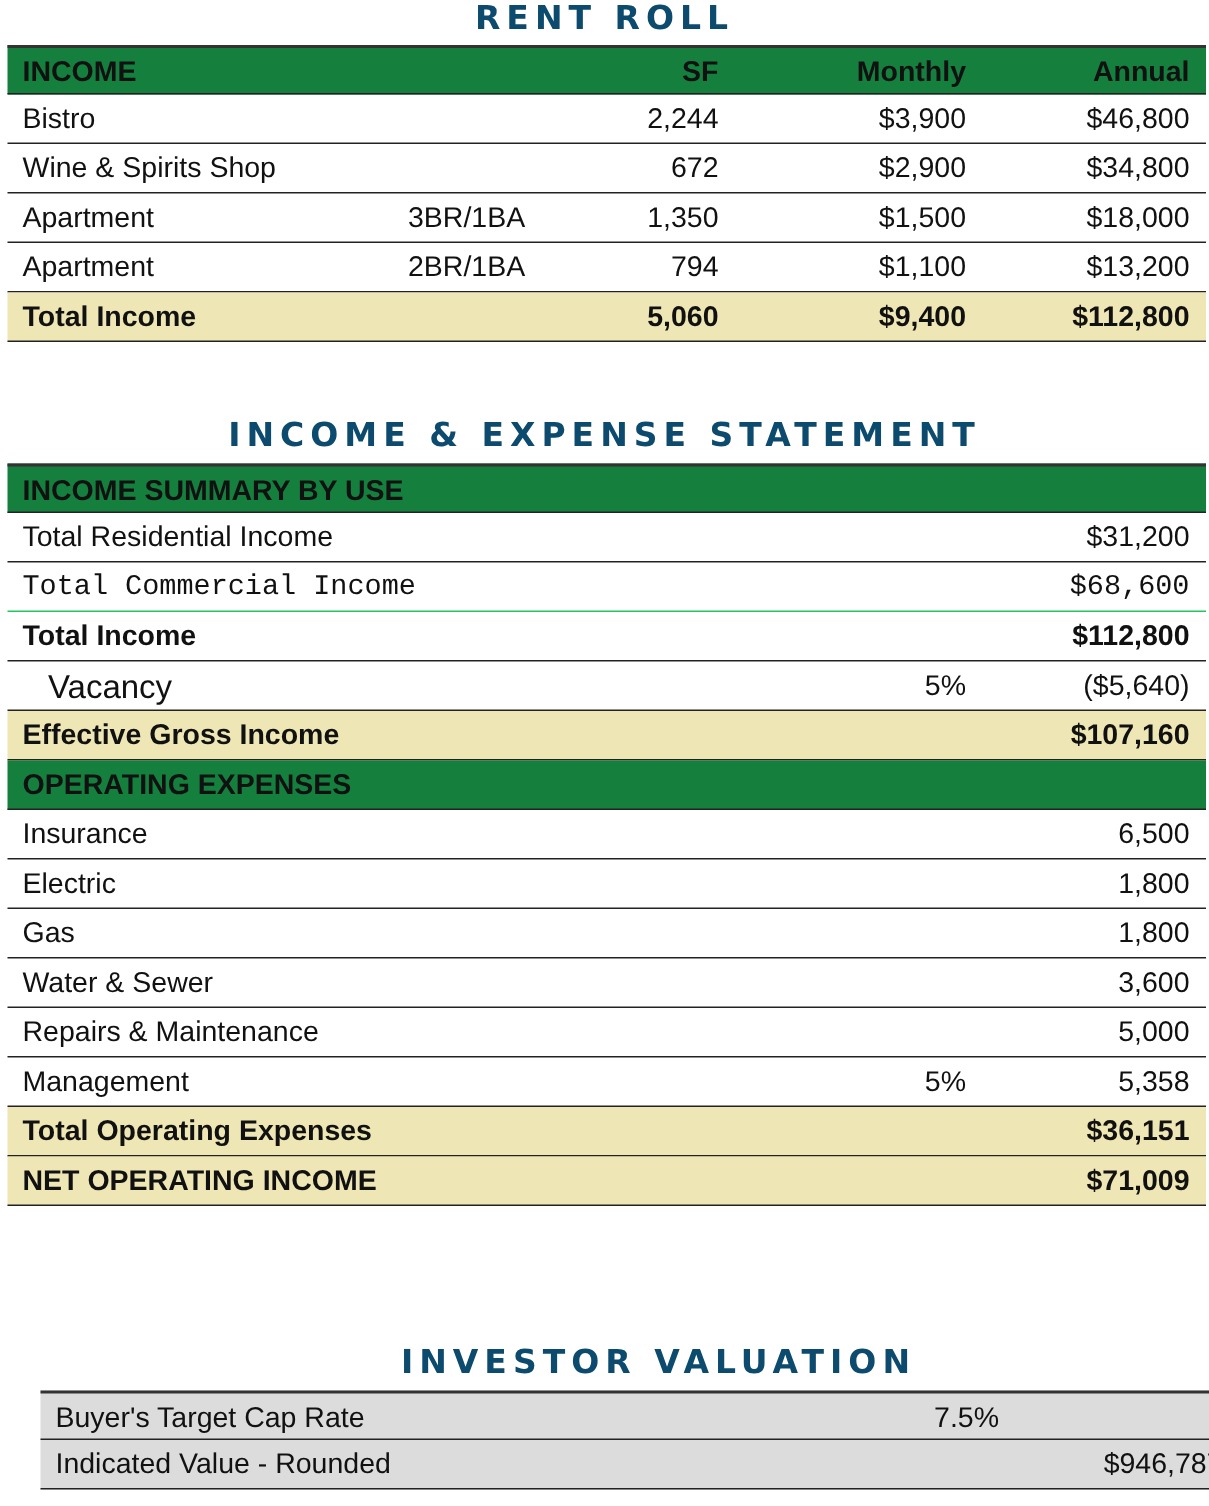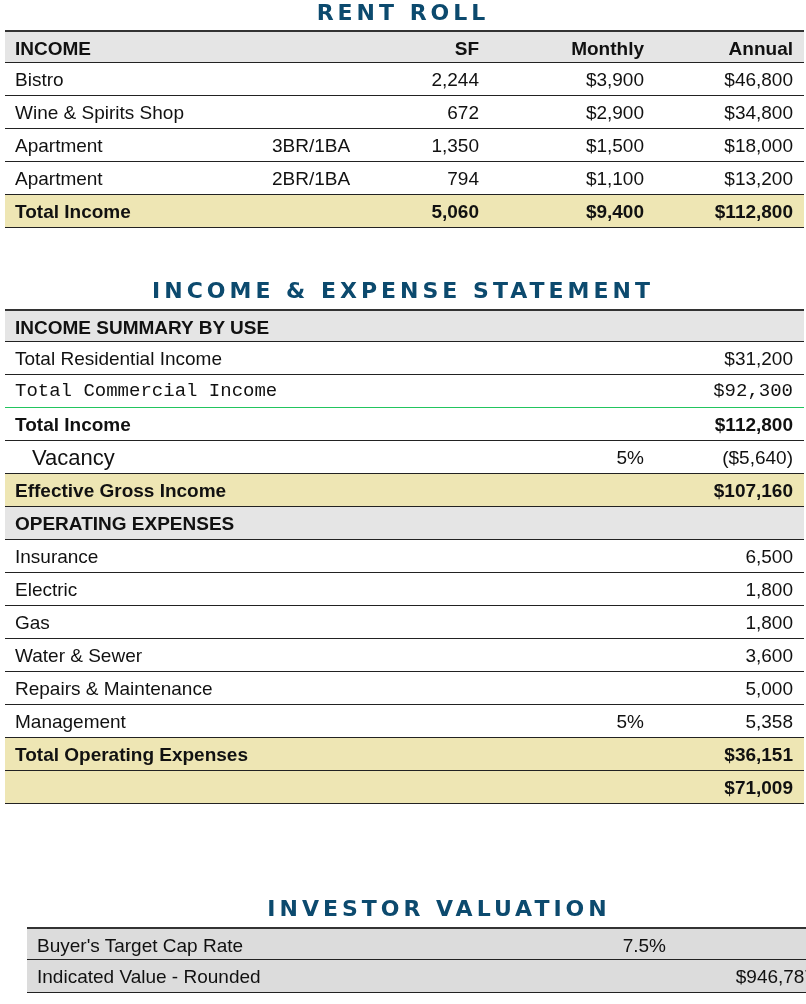--- a/index.html
+++ b/index.html
@@ -15,21 +15,21 @@
     position: relative; height: 33px; border-bottom: 1.5px solid #222;
     font-size: 19px; line-height: 33px; box-sizing: border-box;
   }
   .row .c { position: absolute; top: 0; height: 100%; white-space: nowrap; }
   .c1 { left: 10px; }
   .c2 { left: 267px; }
   .c3 { right: 325px; text-align: right; }
   .c4 { right: 160px; text-align: right; }
   .c5 { right: 11px; text-align: right; }
   .indent { left: 27px; }
-  .hdr { background: #e5e5e5; font-weight: bold; color: #111; }
+  .hdr { background: #15803d; font-weight: bold; color: #111; }
   .hdr-top { border-top: 2px solid #333; }
   .tot { background: #eee6b4; font-weight: bold; }
   .gray { background: #dcdcdc; }
   .thick { border-bottom: 1px solid #22c55e; font-family: Liberation Mono, monospace; }
   .bold { font-weight: bold; }
 </style>
 </head>
 <body>
 
 <div class="section-title" style="top:0px;">RENT ROLL</div>
@@ -80,21 +80,21 @@
 <div class="tbl" style="top:309px;">
   <div class="row hdr hdr-top">
     <span class="c c1">INCOME SUMMARY BY USE</span>
   </div>
   <div class="row">
     <span class="c c1">Total Residential Income</span>
     <span class="c c5">$31,200</span>
   </div>
   <div class="row thick">
     <span class="c c1">Total Commercial Income</span>
-    <span class="c c5">$92,300</span>
+    <span class="c c5">$68,600</span>
   </div>
   <div class="row bold">
     <span class="c c1">Total Income</span>
     <span class="c c5">$112,800</span>
   </div>
   <div class="row">
     <span class="c indent" style="font-size:22px;">Vacancy</span>
     <span class="c c4">5%</span>
     <span class="c c5">($5,640)</span>
   </div>
@@ -133,20 +133,21 @@
   <div class="row">
     <span class="c c1">Management</span>
     <span class="c c4">5%</span>
     <span class="c c5">5,358</span>
   </div>
   <div class="row tot">
     <span class="c c1">Total Operating Expenses</span>
     <span class="c c5">$36,151</span>
   </div>
   <div class="row tot">
+    <span class="c c1">NET OPERATING INCOME</span>
     <span class="c c5">$71,009</span>
   </div>
 </div>
 
 <div class="section-title" style="top:896px;padding-left:36px;">INVESTOR VALUATION</div>
 <div class="tbl" style="top:927px;padding-left:22px;">
   <div class="row gray hdr-top">
     <span class="c c1">Buyer's Target Cap Rate</span>
     <span class="c c4">7.5%</span>
   </div>

